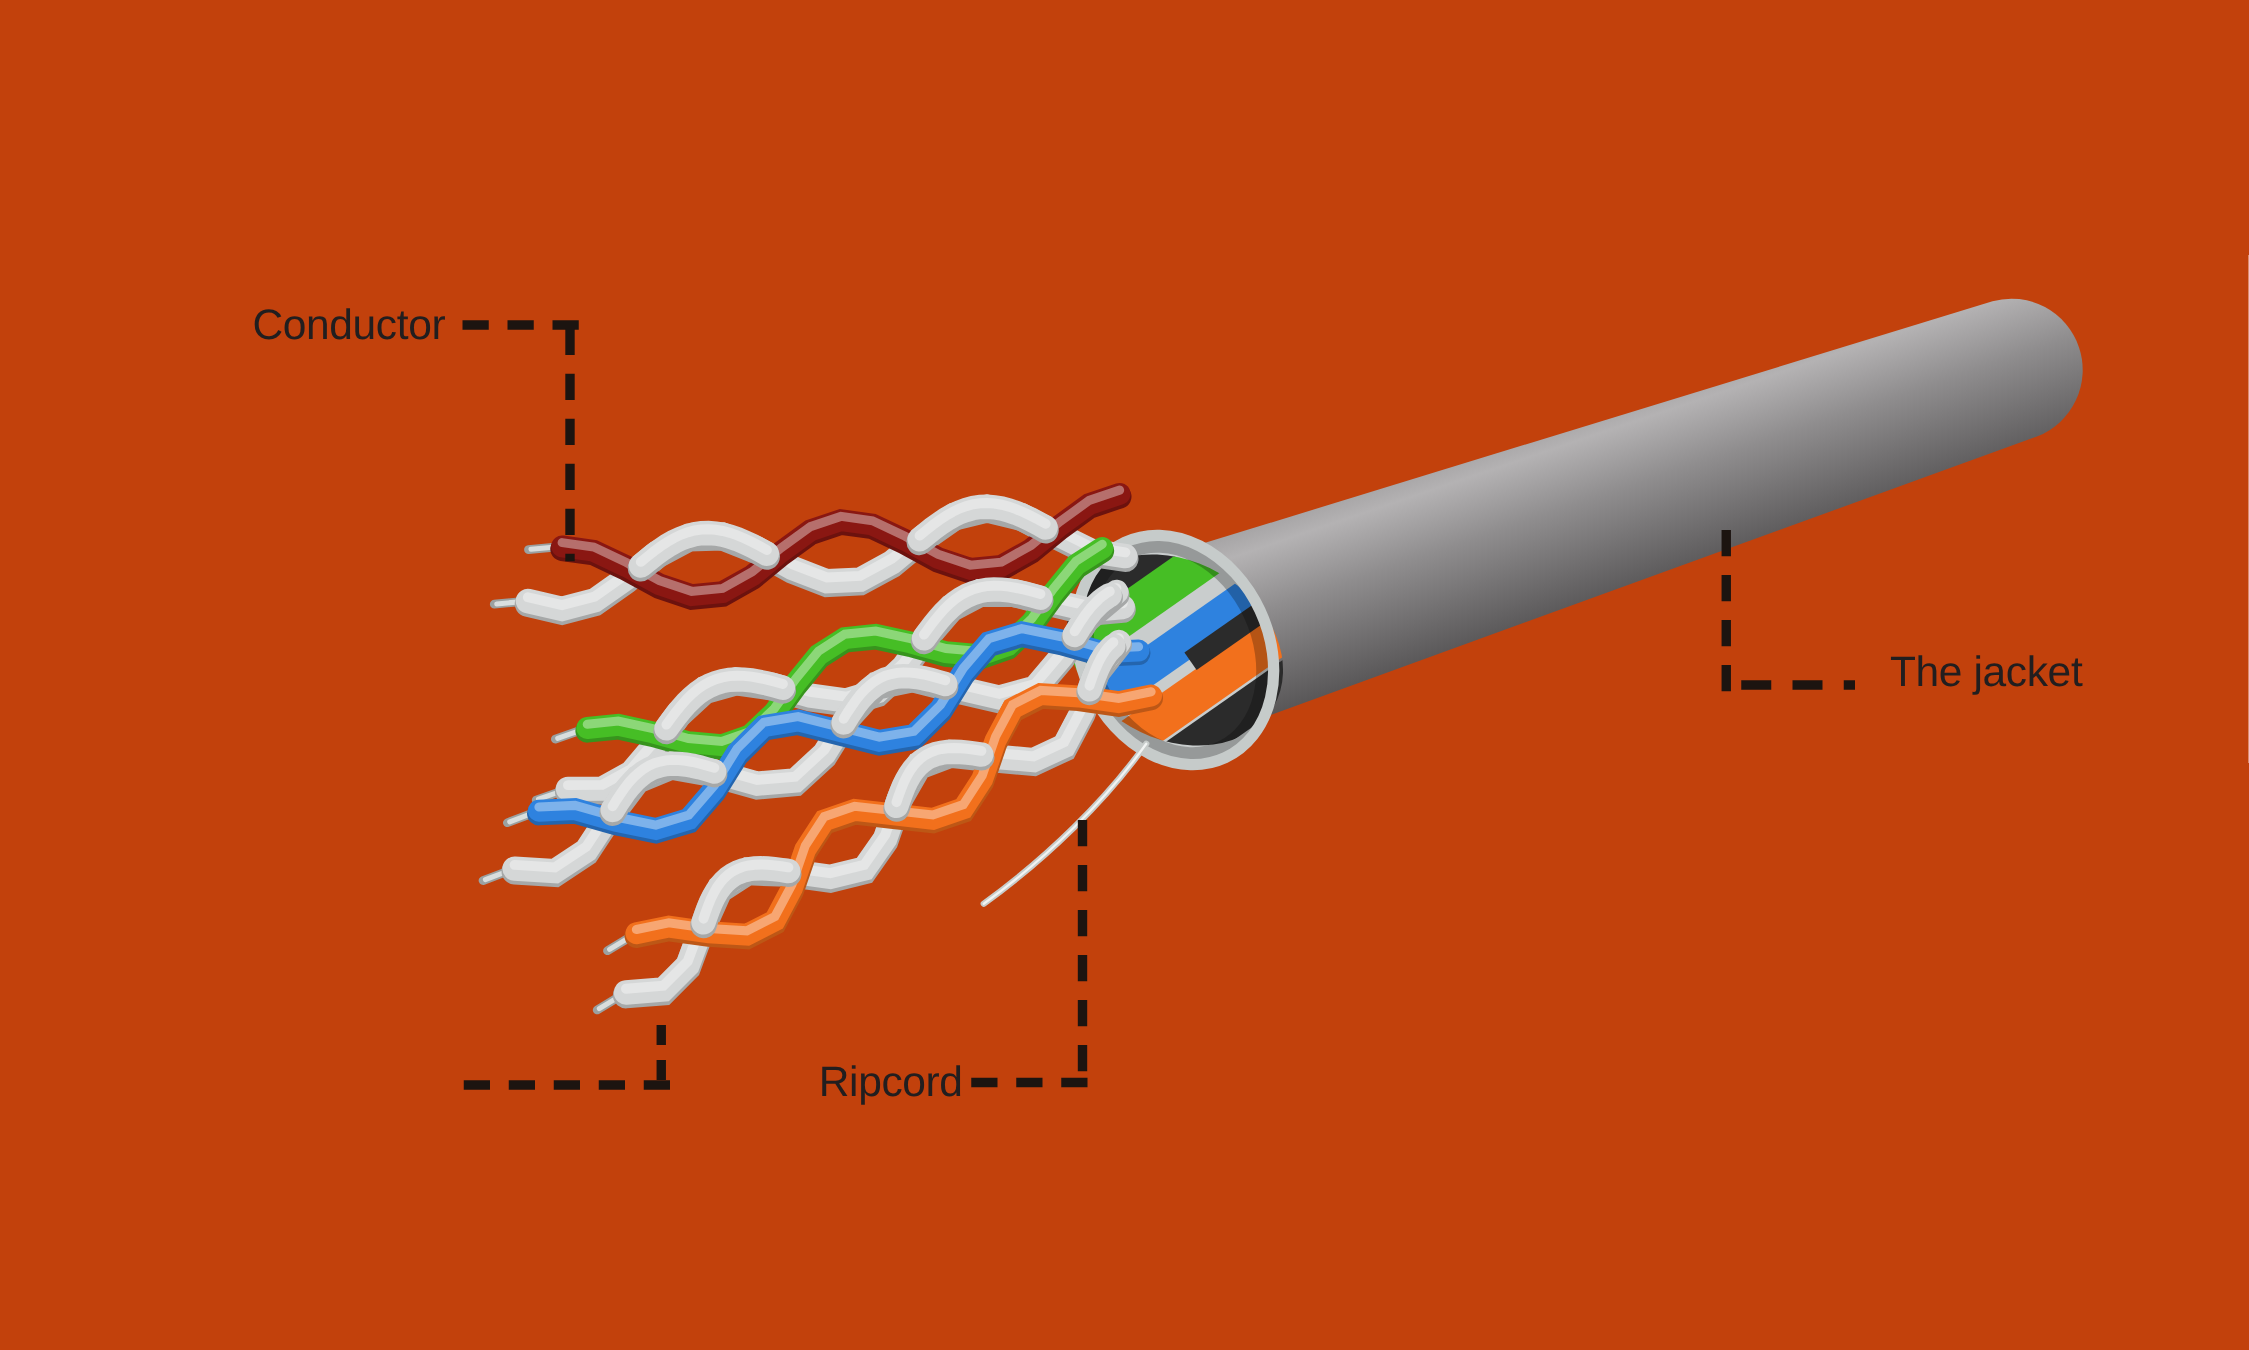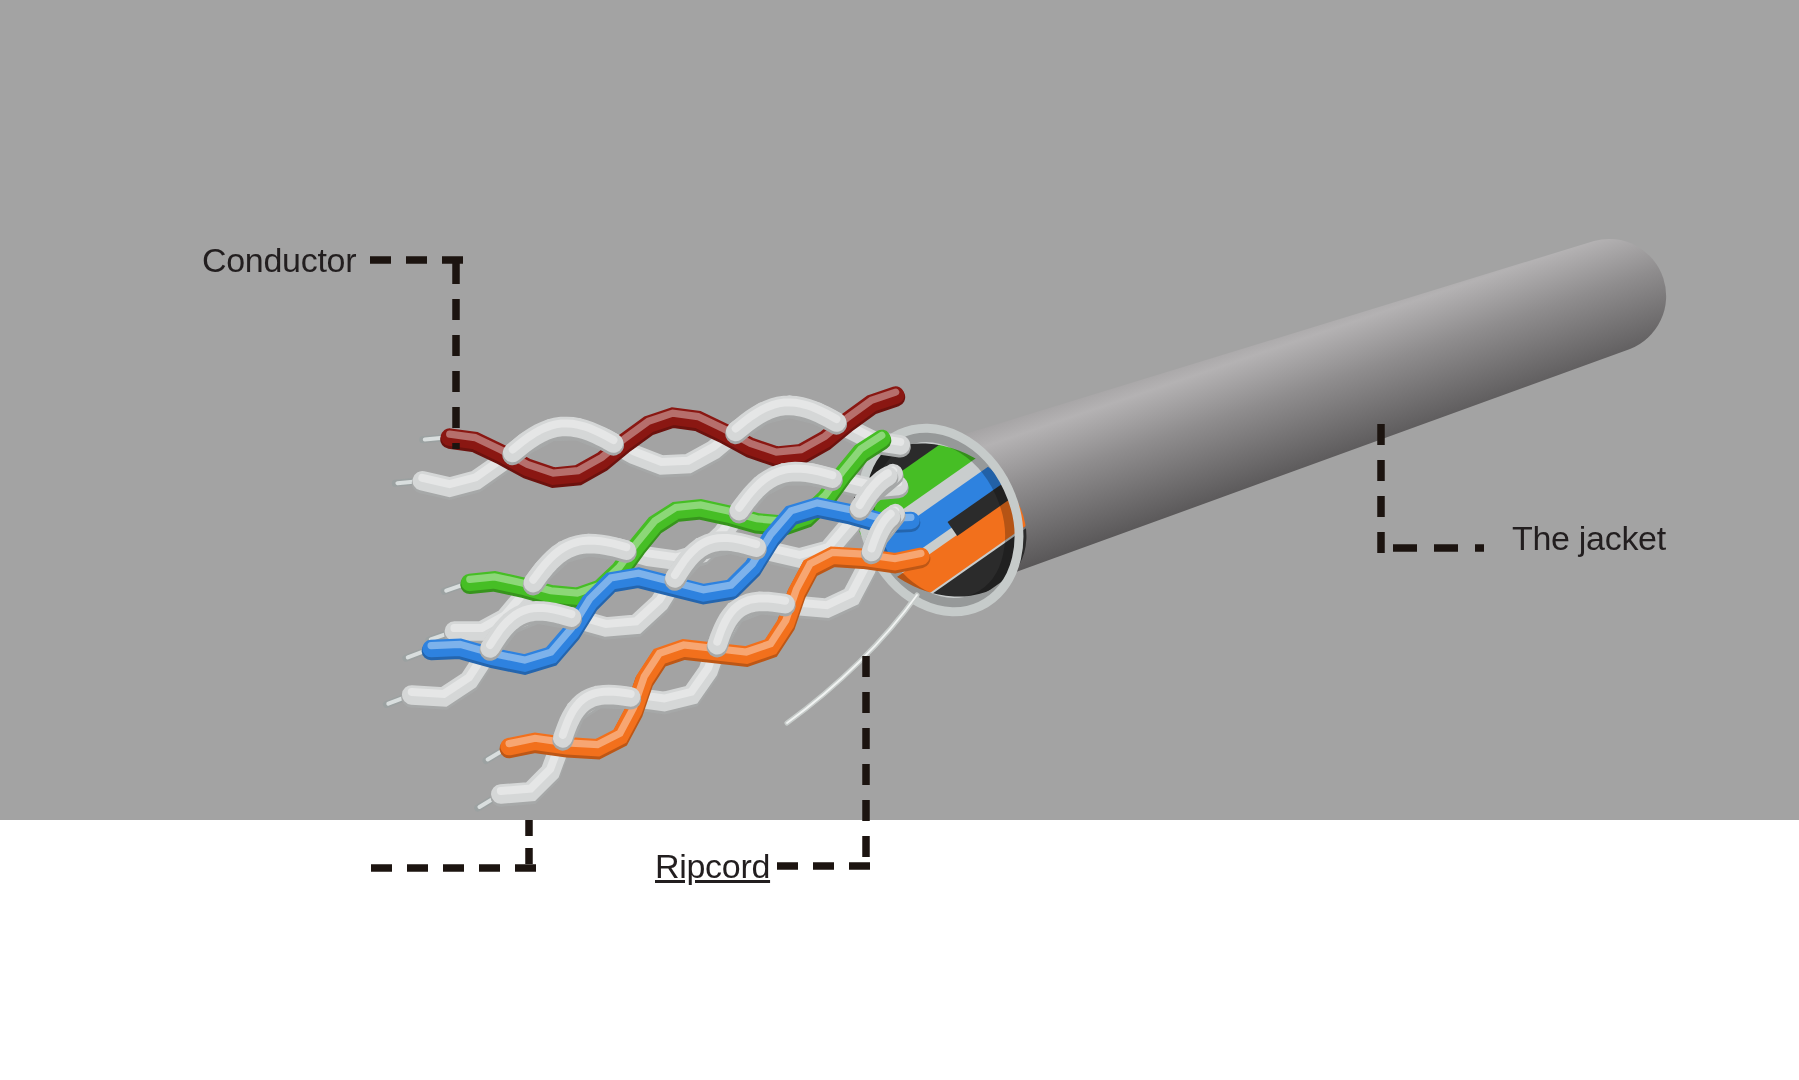--- a/index.html
+++ b/index.html
@@ -1,16 +1,16 @@
 <!DOCTYPE html>
 <html><head>
 <meta charset="utf-8">
 <style>
   html,body{margin:0;padding:0;width:1799px;height:1080px;background:#ffffff;overflow:hidden;}
-  .stage{position:relative;width:1799px;height:820px;background:#a3a3a3;}
+  .stage{position:relative;width:1799px;height:1080px;background:#c2410c;}
   #art{position:absolute;left:0;top:0;}
   .lbl{
     position:absolute;
     font-family:"Liberation Sans",sans-serif;
     font-size:34px;
     line-height:1;
     letter-spacing:-0.3px;
     color:#221e1f;
     white-space:nowrap;
   }
@@ -131,16 +131,16 @@
       <line x1="529" y1="864" x2="529" y2="819" stroke="#1c1410" stroke-width="7.5" stroke-dasharray="16 12"></line>
       <line x1="777" y1="866" x2="872" y2="866" stroke="#1c1410" stroke-width="7.5" stroke-dasharray="21 15"></line>
       <line x1="866" y1="857" x2="866" y2="649" stroke="#1c1410" stroke-width="7.5" stroke-dasharray="21 15"></line>
       <line x1="1381" y1="424" x2="1381" y2="553" stroke="#1c1410" stroke-width="7.5" stroke-dasharray="21 15"></line>
       <line x1="1393" y1="548" x2="1484" y2="548" stroke="#1c1410" stroke-width="7.5" stroke-dasharray="24 17"></line>
     </svg>
 
   <div class="lbl" style="left: 202px; top: 243px; color: rgb(34, 30, 31);">Conductor</div>
 
 
-  <div class="lbl" style="left: 655px; top: 849px; color: rgb(34, 30, 31); text-decoration: underline;">Ripcord</div>
+  <div class="lbl" style="left: 655px; top: 849px; color: rgb(34, 30, 31);">Ripcord</div>
 
   <div class="lbl" style="left: 1512px; top: 521px; color: rgb(34, 30, 31);">The jacket</div>
 </div>
 
 </body></html>

